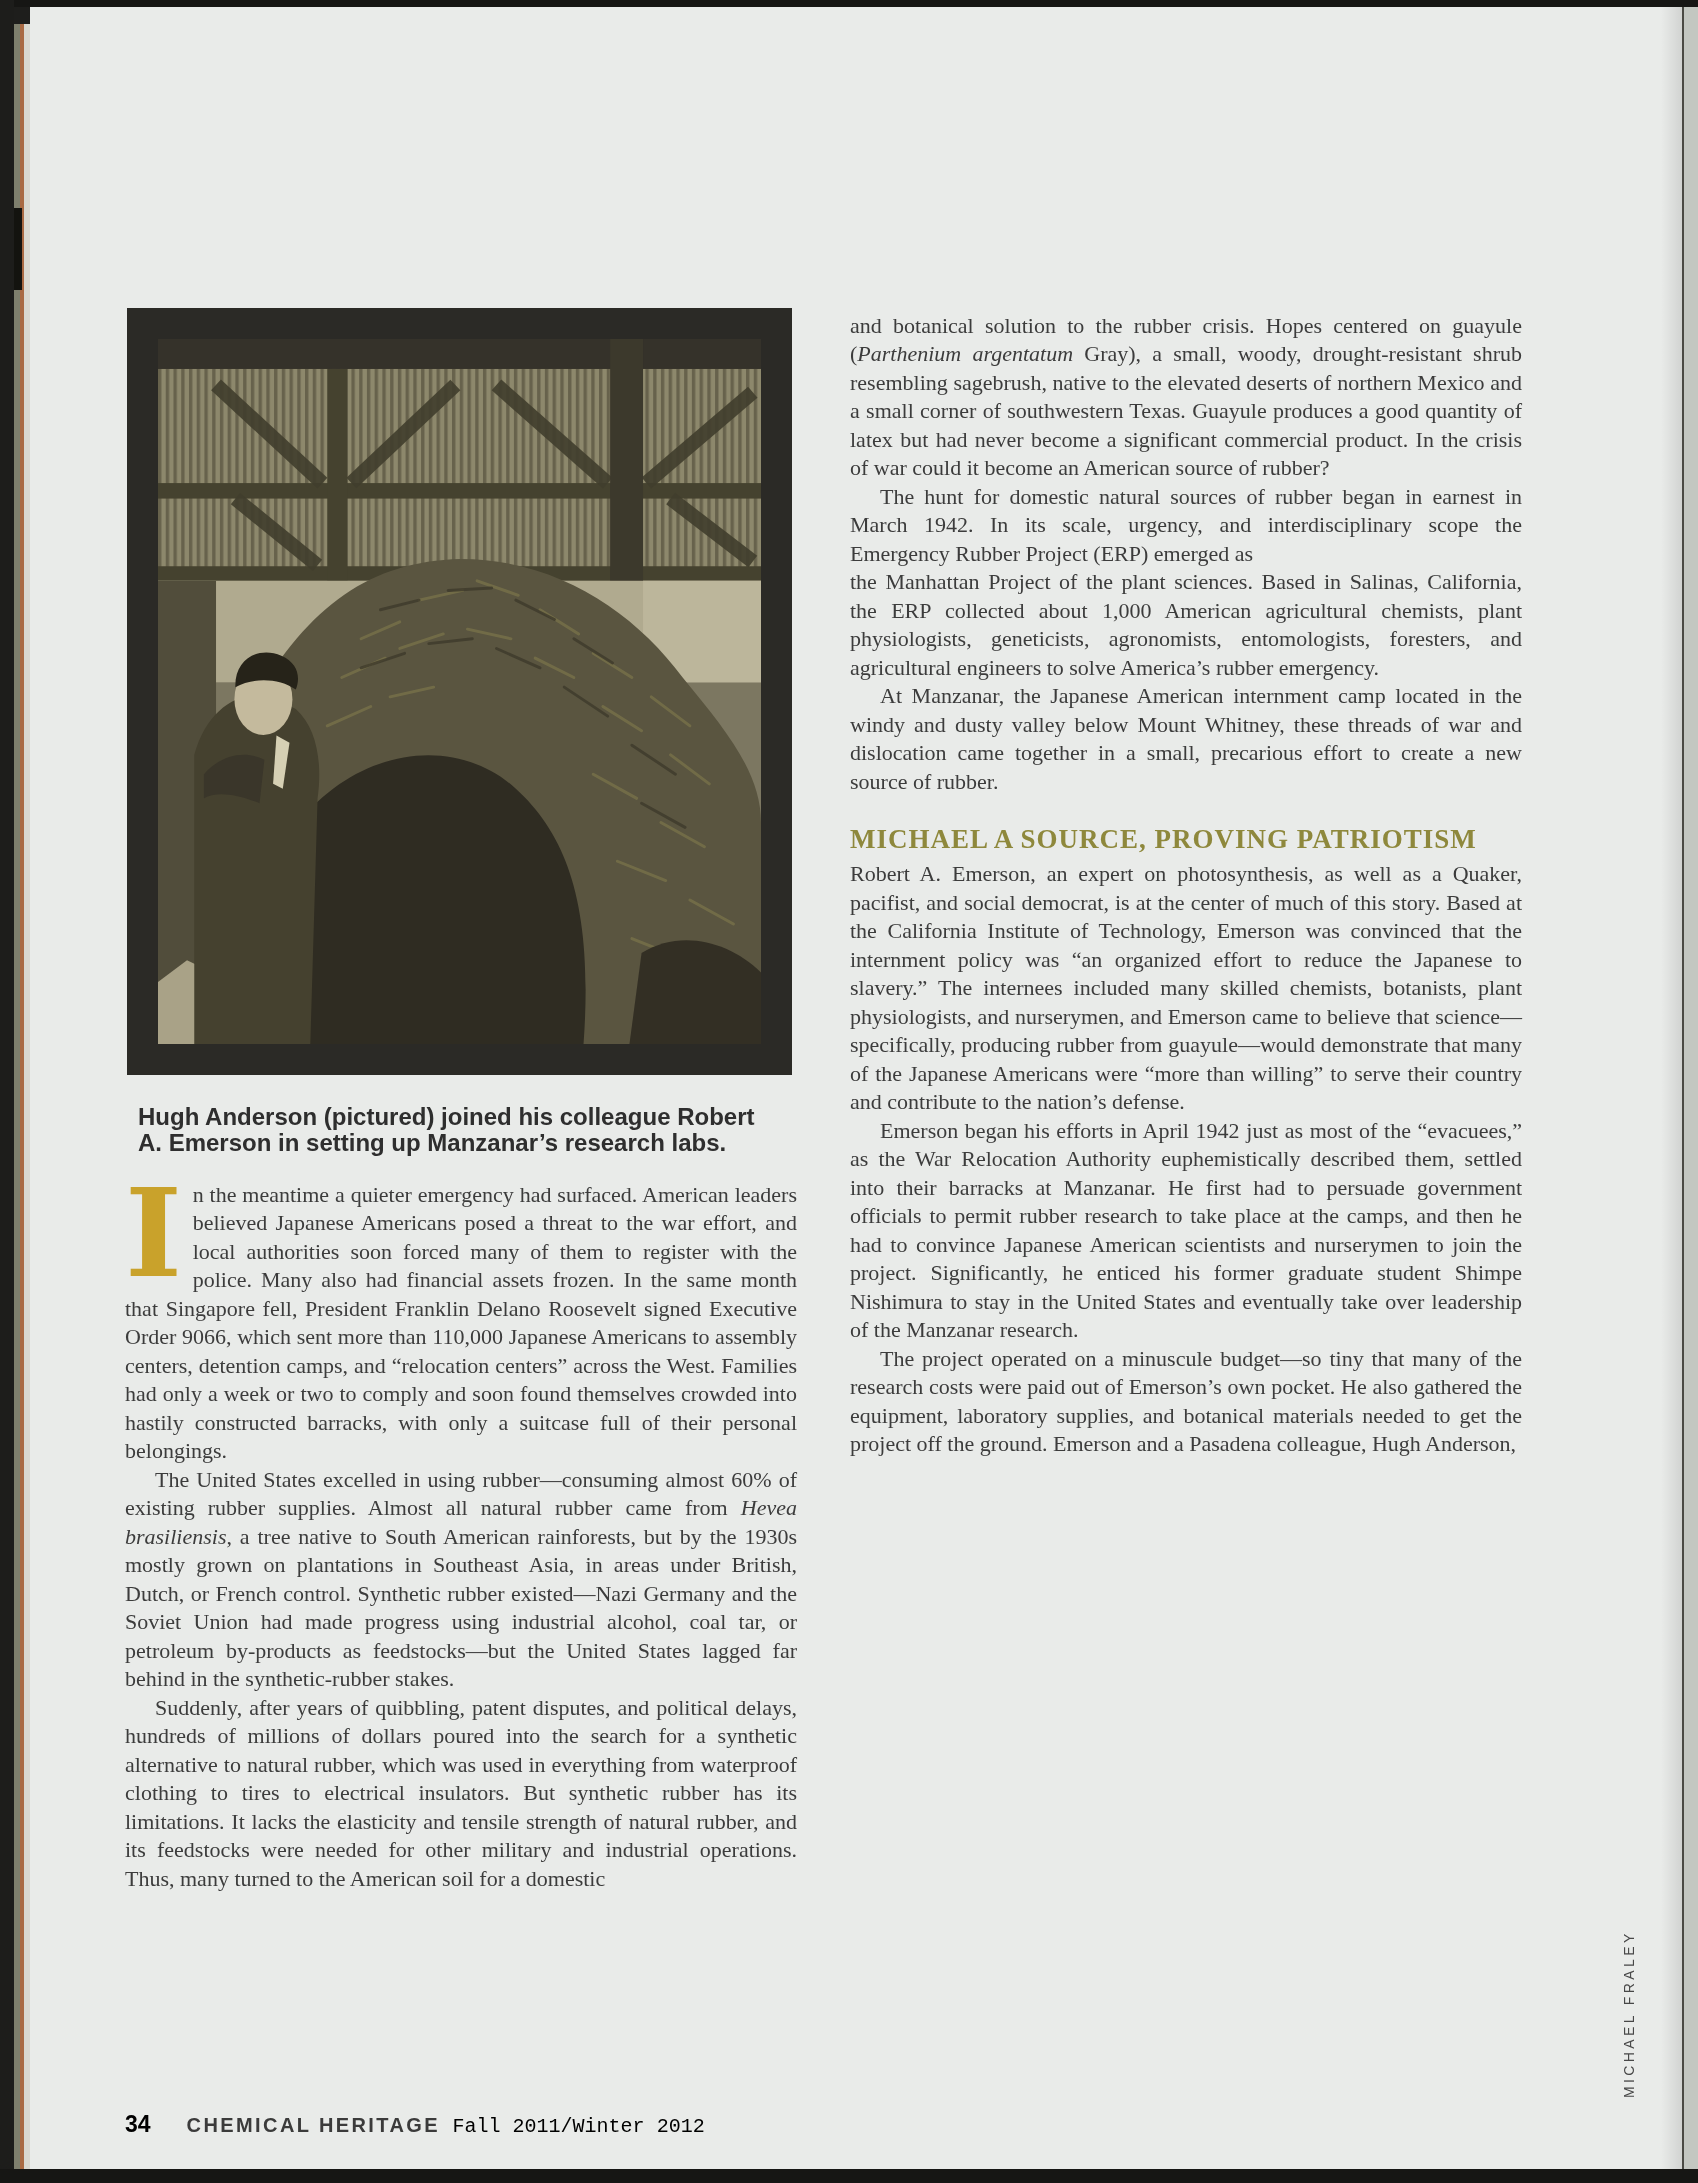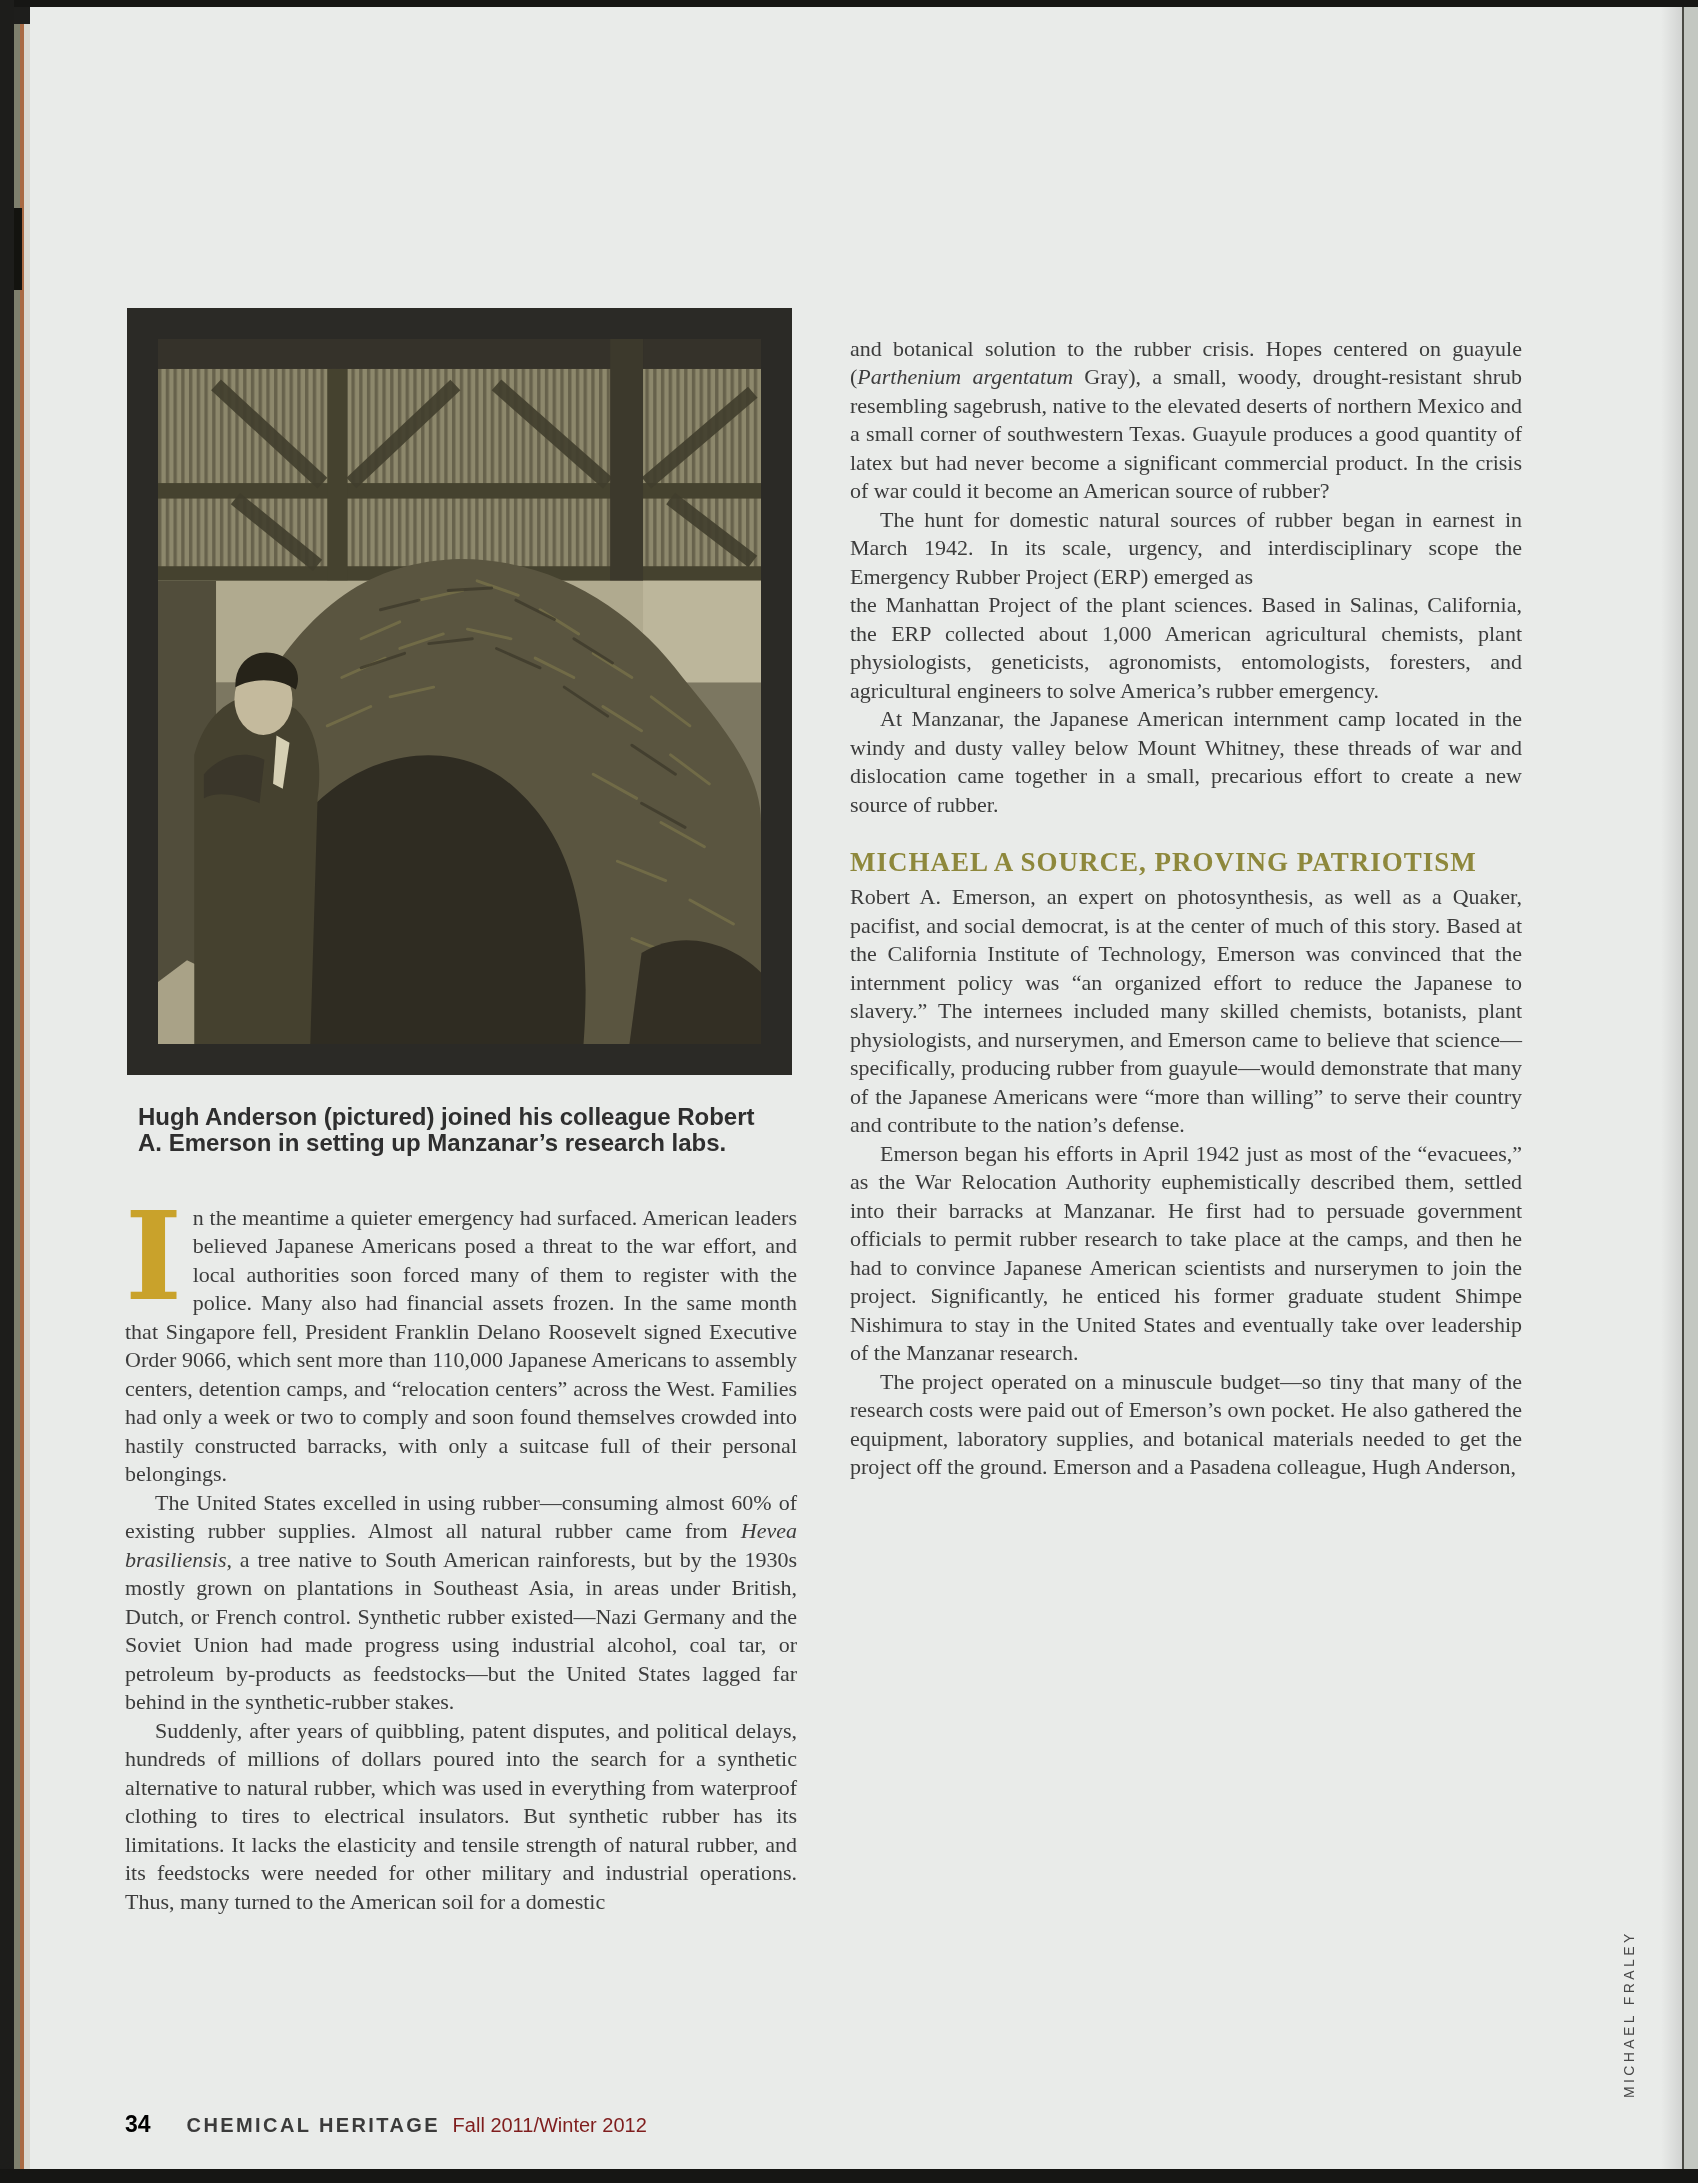--- a/index.html
+++ b/index.html
@@ -25,21 +25,21 @@
   .photo-frame{position:absolute;left:97px;top:301px;width:665px;height:767px;
                background:#2b2a26;box-sizing:border-box;padding:31px;}
   .photo-frame svg{display:block;width:100%;height:100%;}
 
   .caption{position:absolute;left:108px;top:1097px;width:643px;
            font-family:"Liberation Sans",sans-serif;font-weight:bold;
            font-size:24px;line-height:26px;color:#2e2e2e;}
 
   
   .col{position:absolute;width:672px;font-size:22px;line-height:28.5px;color:#3c3c3c;
-       text-align:justify;margin-top:23px;}
+       text-align:justify;}
   .col-left{left:95px;top:1174px;}
   .col-right{left:820px;top:305px;}
   .col p{margin:0;}
   .col p.indent{text-indent:30px;}
   .it{font-style:italic;}
 
   .dropcap{float:left;font-family:"DejaVu Serif",serif;font-weight:bold;
            font-size:122px;line-height:95px;color:#c9a22b;padding:4.8px 10.6px 0 0;}
 
   .pull-quote{margin:31px 0 41px 0;width:716px;margin-left:-19.3px;text-align:center;
@@ -49,21 +49,21 @@
   .section-heading{margin:28px 0 4.8px 0;font-family:"Liberation Serif",serif;font-weight:bold;
                    font-size:27px;line-height:31px;letter-spacing:1px;color:#8e883c;
                    text-align:left;text-indent:0;}
 
   
   .footer{position:absolute;left:95px;top:2083px;font-family:"Liberation Sans",sans-serif;
           white-space:nowrap;}
   .page-number{display:inline-block;font-weight:bold;font-size:23px;color:#000000;margin-top:21px;}
   .journal-name{display:inline-block;margin-left:36px;font-weight:bold;font-size:20px;
                 letter-spacing:2.4px;color:#3b3b3b;}
-  .issue-date{display:inline-block;margin-left:12.6px;font-size:20px;color:#7f1d1d;}
+  .issue-date{display:inline-block;margin-left:12.6px;font-size:20px;color:#000000;font-family:Liberation Mono, monospace;}
 
   
   .photo-credit{position:absolute;left:1591px;top:1888px;height:203px;
                 font-family:"Liberation Sans",sans-serif;font-size:14px;letter-spacing:3.4px;
                 color:#474747;writing-mode:vertical-rl;transform:rotate(180deg);}
 </style>
 </head>
 <body>
 
 <div class="canvas">

